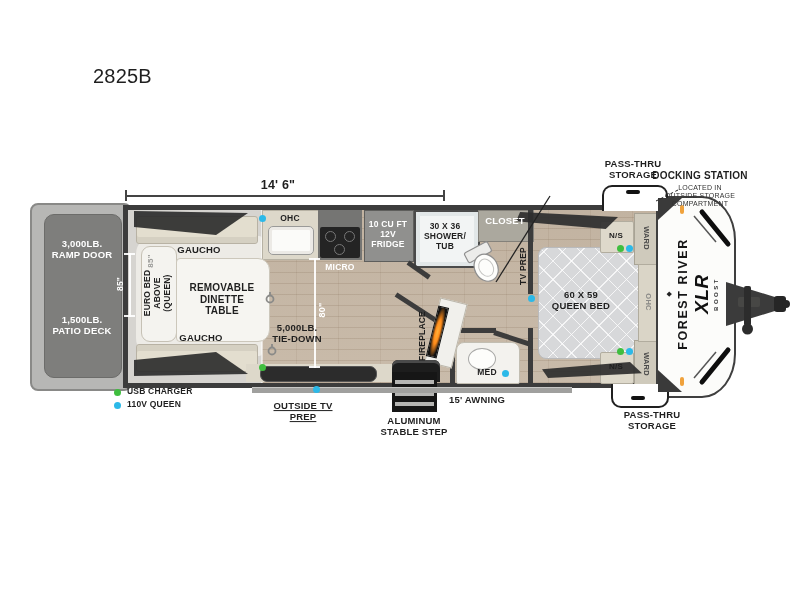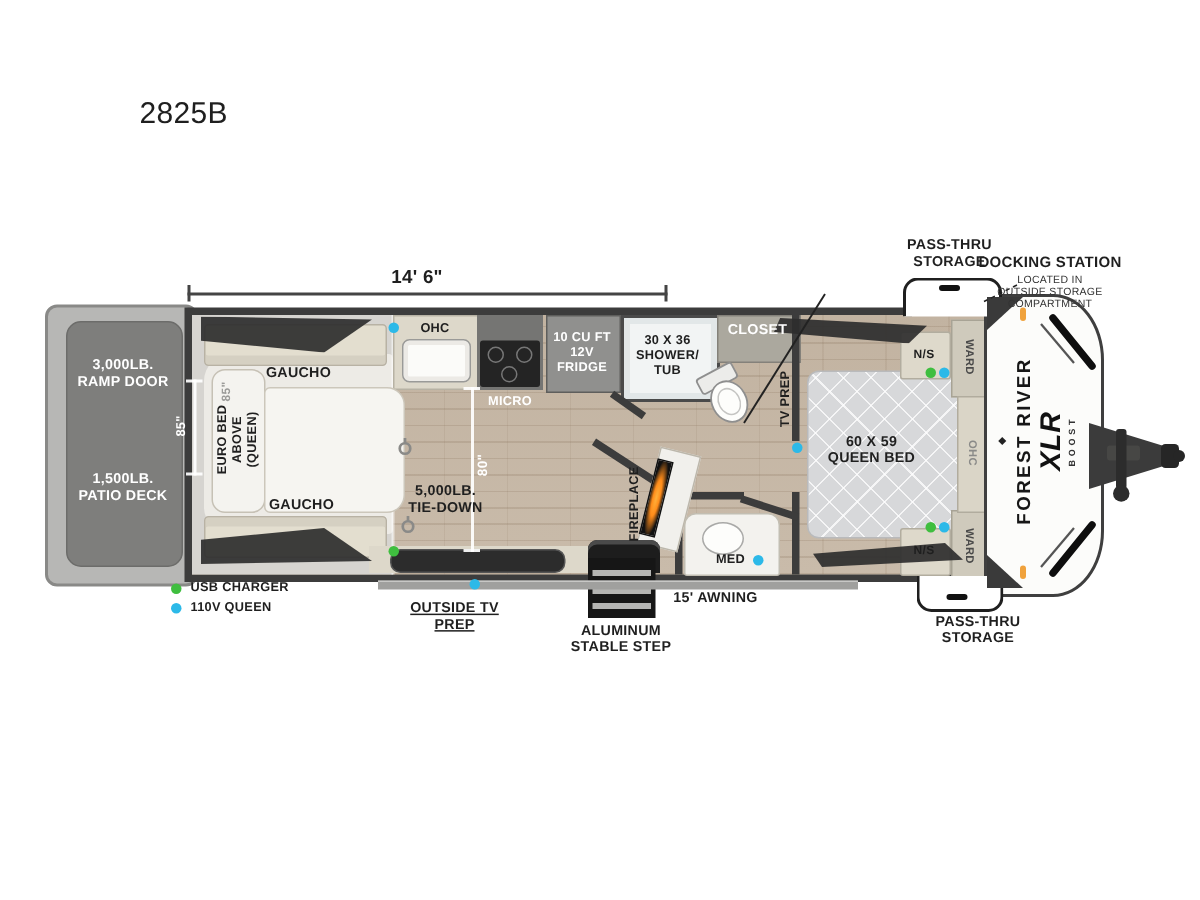--- a/index.html
+++ b/index.html
@@ -69,20 +69,23 @@
   <div class="topper" style="left:134px;top:211px;width:114px;height:26px;clip-path:polygon(0 0,100% 8%,72% 92%,0 62%);"></div>
   <div class="topper" style="left:134px;top:350px;width:114px;height:26px;clip-path:polygon(0 38%,72% 8%,100% 92%,0 100%);"></div>
   <div class="topper" style="left:516px;top:212px;width:102px;height:17px;clip-path:polygon(4% 0,100% 30%,88% 100%,0 55%);"></div>
   <div class="topper" style="left:542px;top:362px;width:100px;height:16px;clip-path:polygon(0 45%,88% 0,100% 70%,6% 100%);"></div>
 
   <div class="furn" style="left:141px;top:246px;width:34px;height:94px;background:#f4f3ef;border:1px solid #c6c1b5;border-radius:9px;z-index:3;"></div>
   <div class="lbl rcc" style="left:158px;top:293px;font-size:8.5px;">EURO BED
 ABOVE
 (QUEEN)</div>
   <div class="furn" style="left:176px;top:258px;width:92px;height:82px;background:#f6f5f1;border:1px solid #ccc7bb;border-radius:4px 12px 12px 4px;z-index:3;"></div>
+  <div class="lbl ctr" style="left:222px;top:299px;font-size:10px;">REMOVABLE
+DINETTE
+TABLE</div>
 
   <div class="dimw" style="left:129px;top:253px;width:1.5px;height:64px;"></div>
   <div class="dimw" style="left:124px;top:253px;width:11px;height:1.5px;"></div>
   <div class="dimw" style="left:124px;top:315px;width:11px;height:1.5px;"></div>
   <div class="lbl rcc wt" style="left:121px;top:284px;font-size:8.5px;">85"</div>
   <div class="lbl rcc gy" style="left:151px;top:261px;font-size:8px;">85"</div>
 
   <div class="furn" style="left:262px;top:210px;width:56px;height:48px;background:#ddd8ca;border:1px solid #b7b2a4;"></div>
   <div class="lbl ctr" style="left:290px;top:219px;font-size:8.5px;">OHC</div>
   <div class="furn" style="left:268px;top:226px;width:44px;height:27px;background:#fbfbf9;border:1.5px solid #9a9a98;border-radius:5px;box-shadow:inset 0 0 0 3px #eceae6;"></div>

